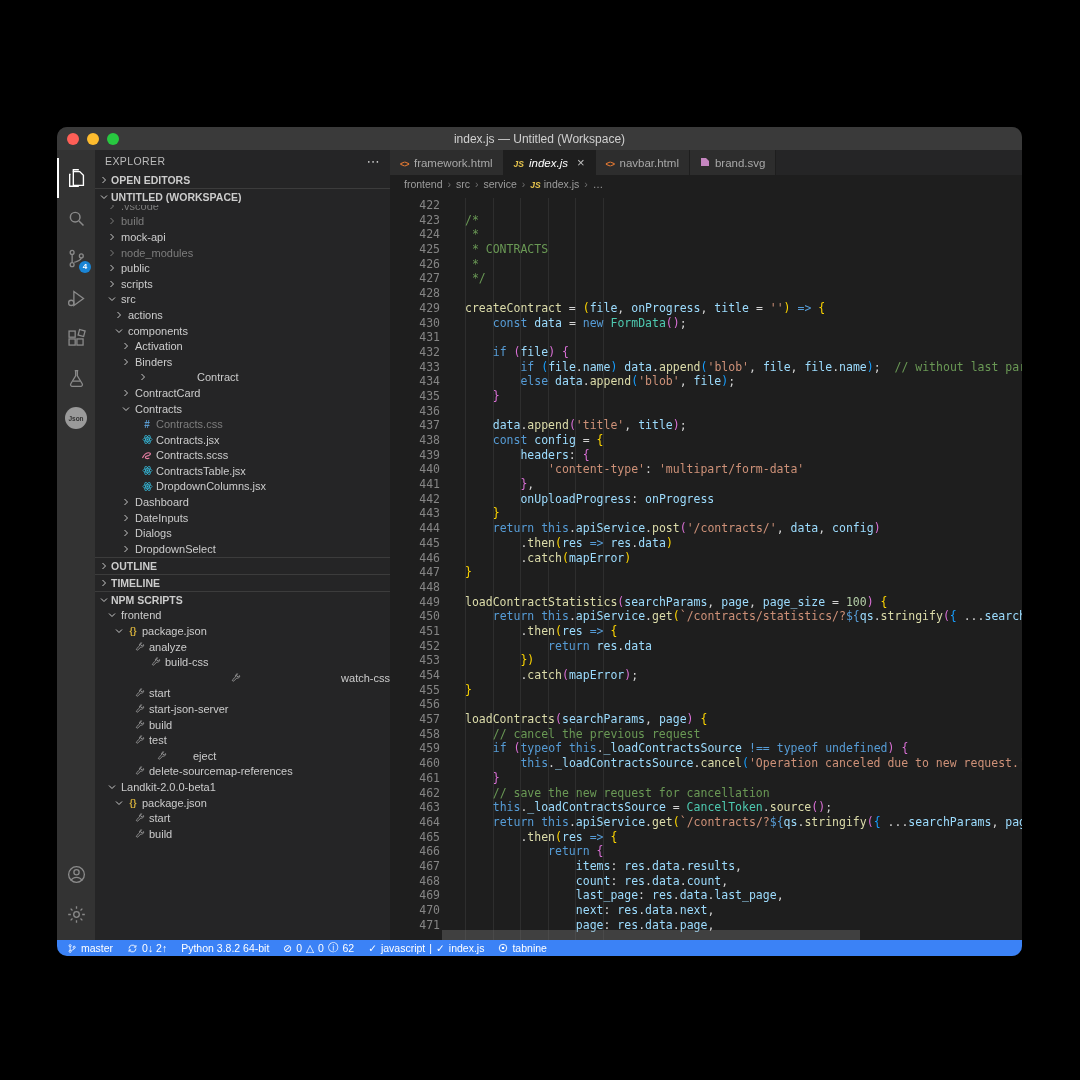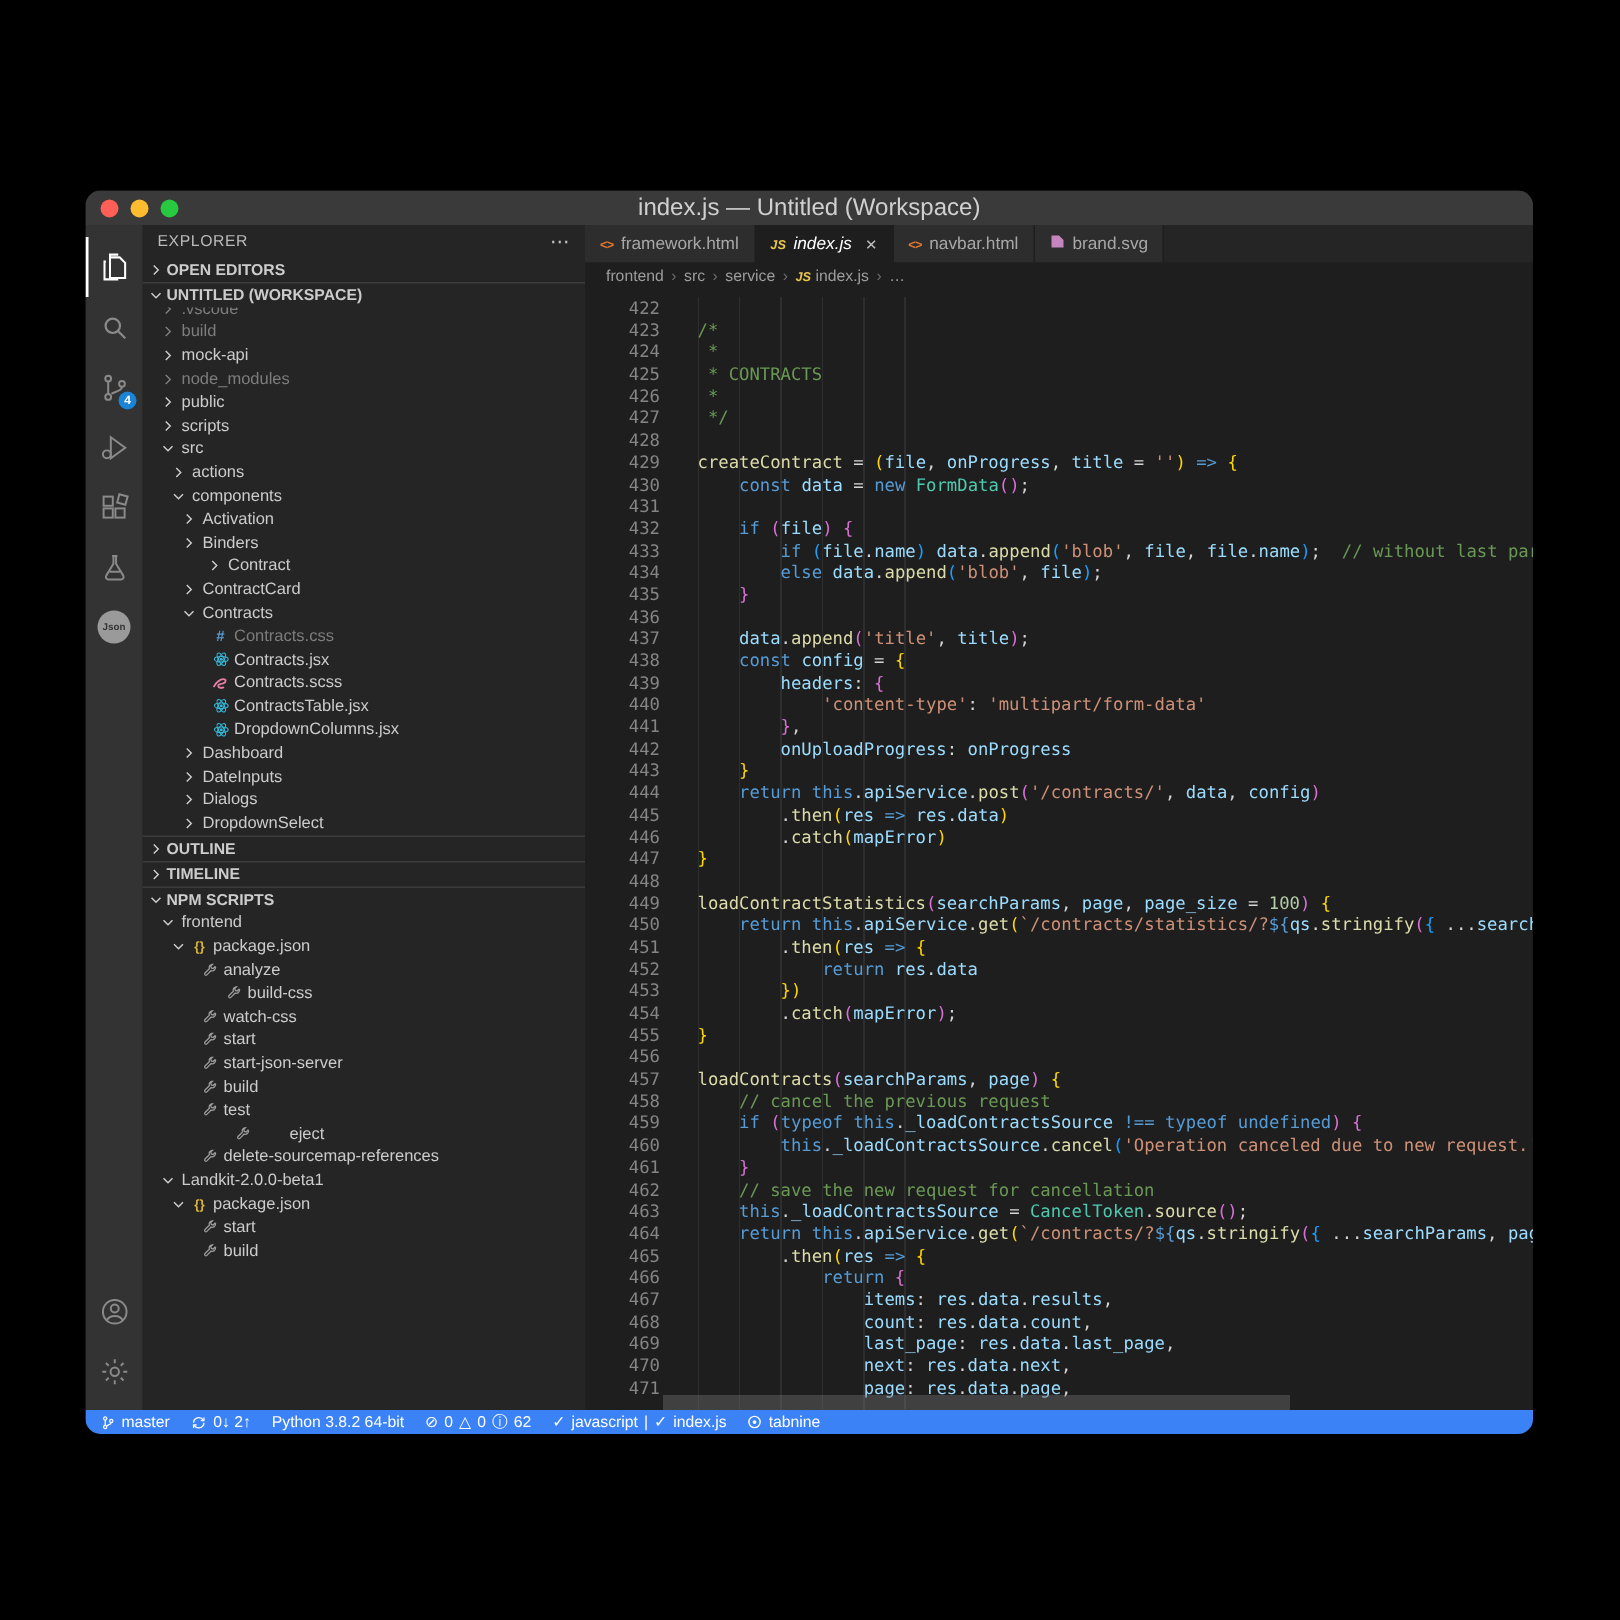--- a/index.html
+++ b/index.html
@@ -4,21 +4,21 @@
 <style>
   html,body{margin:0;padding:0;background:#000;width:1080px;height:1080px;overflow:hidden;
     font-family:"Liberation Sans","DejaVu Sans",sans-serif;}
   .window{position:absolute;left:57px;top:127px;width:965px;height:829px;background:#1e1e1e;
     border-radius:10px;overflow:hidden;box-shadow:0 25px 70px rgba(0,0,0,.7);display:flex;flex-direction:column;}
   
   .titlebar{height:23px;background:#3a3a3a;flex:none;position:relative;display:flex;align-items:center;justify-content:center;}
   .lights{position:absolute;left:10px;top:6px;display:flex;gap:8px;}
   .tl{width:12px;height:12px;border-radius:50%;display:inline-block;}
   .tl.r{background:#ff5f57}.tl.y{background:#febc2e}.tl.g{background:#28c840}
-  .title{font-size:16px;color:#d0d0d0;}
+  .title{font-size:12px;color:#d0d0d0;}
   
   .main{flex:1;display:flex;min-height:0;}
   .activitybar{width:38px;background:#333333;flex:none;display:flex;flex-direction:column;align-items:center;padding-top:8px;position:relative;}
   .ab-item{width:38px;height:40px;display:flex;align-items:center;justify-content:center;color:#8a8a8a;position:relative;cursor:pointer;}
   .ab-item.active{color:#ffffff;border-left:2px solid #fff;box-sizing:border-box;}
   .ab-badge{position:absolute;right:4px;bottom:5px;background:#1a85d6;color:#fff;font-size:8px;line-height:12px;
     width:12px;height:12px;border-radius:50%;text-align:center;font-weight:700;}
   .ab-json{width:22px;height:22px;border-radius:50%;background:#9a9a9a;color:#333;font-size:6.5px;font-weight:700;
     display:flex;align-items:center;justify-content:center;}
   .ab-bottom{margin-top:auto;margin-bottom:6px;display:flex;flex-direction:column;align-items:center;}
@@ -247,21 +247,21 @@
             <span class="lbl">Activation</span>
           </div>
           <div class="trow" style="padding-left: 24px;">
             <span class="slot">
               <svg width="12" height="12" viewBox="0 0 16 16">
                 <path d="M6 4l4 4-4 4" stroke="currentColor" stroke-width="1.3" fill="none"></path>
               </svg>
             </span>
             <span class="lbl">Binders</span>
           </div>
-          <div class="trow" style="padding-left: 41px;">
+          <div class="trow" style="padding-left: 41px; gap: 45px;">
             <span class="slot">
               <svg width="12" height="12" viewBox="0 0 16 16">
                 <path d="M6 4l4 4-4 4" stroke="currentColor" stroke-width="1.3" fill="none"></path>
               </svg>
             </span>
             <span class="lbl">Contract</span>
           </div>
           <div class="trow" style="padding-left: 24px;">
             <span class="slot">
               <svg width="12" height="12" viewBox="0 0 16 16">
@@ -424,21 +424,21 @@
           </div>
           <div class="trow" style="padding-left: 40px;">
             <span class="slot"></span>
             <span class="slot">
               <svg width="10" height="10" viewBox="0 0 24 24">
                 <path d="M21 7a5.4 5.4 0 0 1-7.2 5.1L7 19a2.1 2.1 0 0 1-3-3l6.9-6.8A5.4 5.4 0 0 1 16 2l-2.9 2.9 1 3 3 1L20 6z" fill="none" stroke="#9d9d9d" stroke-width="2"></path>
               </svg>
             </span>
             <span class="lbl">build-css</span>
           </div>
-          <div class="trow" style="padding-left: 24px;">
+          <div class="trow" style="padding-left: 24px; justify-content: space-between;">
             <span class="slot"></span>
             <span class="slot">
               <svg width="10" height="10" viewBox="0 0 24 24">
                 <path d="M21 7a5.4 5.4 0 0 1-7.2 5.1L7 19a2.1 2.1 0 0 1-3-3l6.9-6.8A5.4 5.4 0 0 1 16 2l-2.9 2.9 1 3 3 1L20 6z" fill="none" stroke="#9d9d9d" stroke-width="2"></path>
               </svg>
             </span>
             <span class="lbl">watch-css</span>
           </div>
           <div class="trow" style="padding-left: 24px;">
             <span class="slot"></span>

